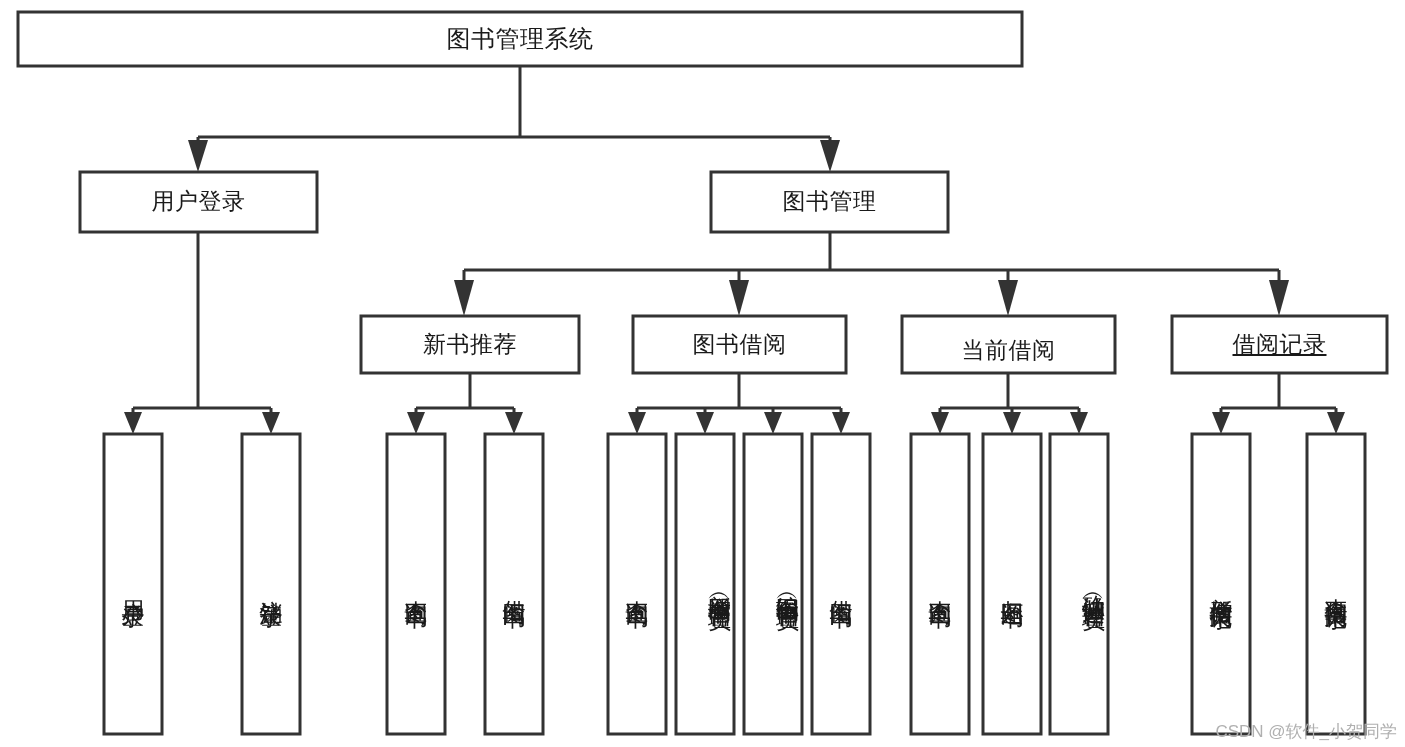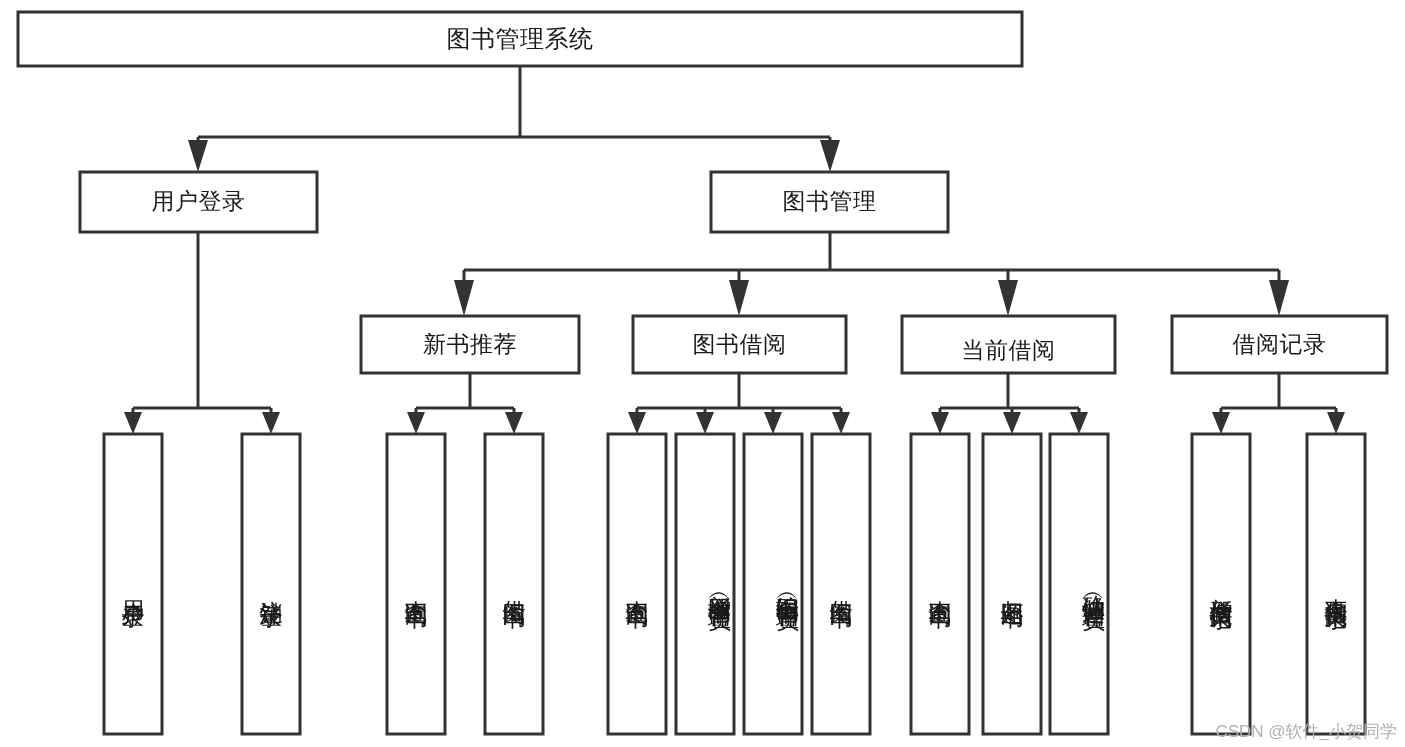--- a/index.html
+++ b/index.html
@@ -190,21 +190,21 @@
   </svg>
 
   <div class="node-label horizontal root" style="left:18px; top:12px; width:1004px; height:54px;">图书管理系统</div>
 
   <div class="node-label horizontal" style="left:80px; top:172px; width:237px; height:60px;">用户登录</div>
   <div class="node-label horizontal" style="left:711px; top:172px; width:237px; height:60px;border-radius:14px;">图书管理</div>
 
   <div class="node-label horizontal" style="left:361px; top:316px; width:218px; height:57px;">新书推荐</div>
   <div class="node-label horizontal" style="left:633px; top:316px; width:213px; height:57px;">图书借阅</div>
   <div class="node-label horizontal" style="left:902px; top:316px; width:213px; height:69px;">当前借阅</div>
-  <div class="node-label horizontal" style="left:1172px; top:316px; width:215px; height:57px;">借阅记录</div>
+  <div class="node-label horizontal" style="left:1172px; top:316px; width:215px; height:57px;text-decoration:underline;">借阅记录</div>
 
   <div class="node-label vertical" style="left:104px; top:434px; width:58px; height:300px; align-items:center;">用户登录</div>
   <div class="node-label vertical" style="left:242px; top:434px; width:58px; height:300px; align-items:center;">注销登录</div>
   <div class="node-label vertical" style="left:387px; top:434px; width:58px; height:300px; align-items:center;">查询图书</div>
   <div class="node-label vertical" style="left:485px; top:434px; width:58px; height:300px; align-items:center;">借阅图书</div>
   <div class="node-label vertical" style="left:608px; top:434px; width:58px; height:300px; align-items:center;">查询图书</div>
   <div class="node-label vertical" style="left:676px; top:434px; width:58px; height:300px;">新增图书（管理员）</div>
   <div class="node-label vertical" style="left:744px; top:434px; width:58px; height:300px;">编辑图书（管理员）</div>
   <div class="node-label vertical" style="left:812px; top:434px; width:58px; height:300px; align-items:center;">借阅图书</div>
   <div class="node-label vertical" style="left:911px; top:434px; width:58px; height:300px; align-items:center;">查询图书</div>

